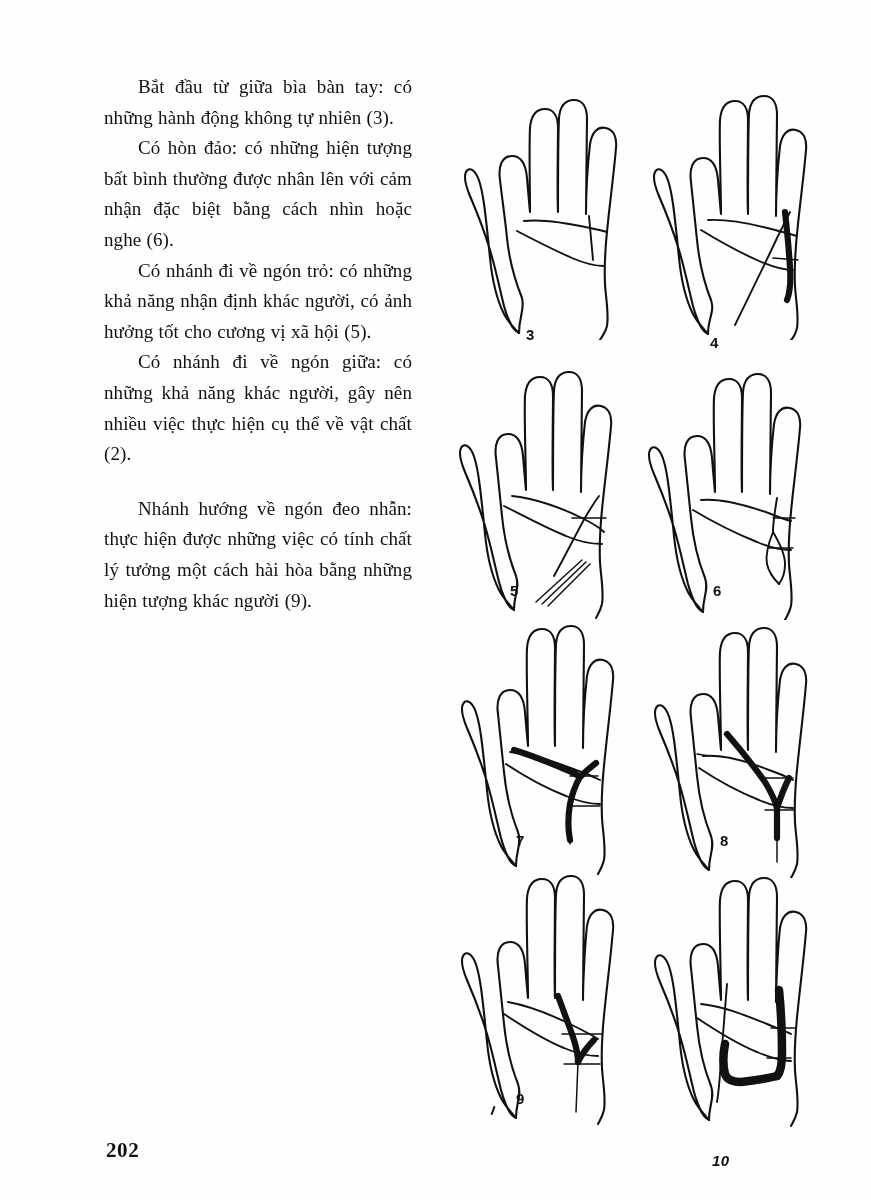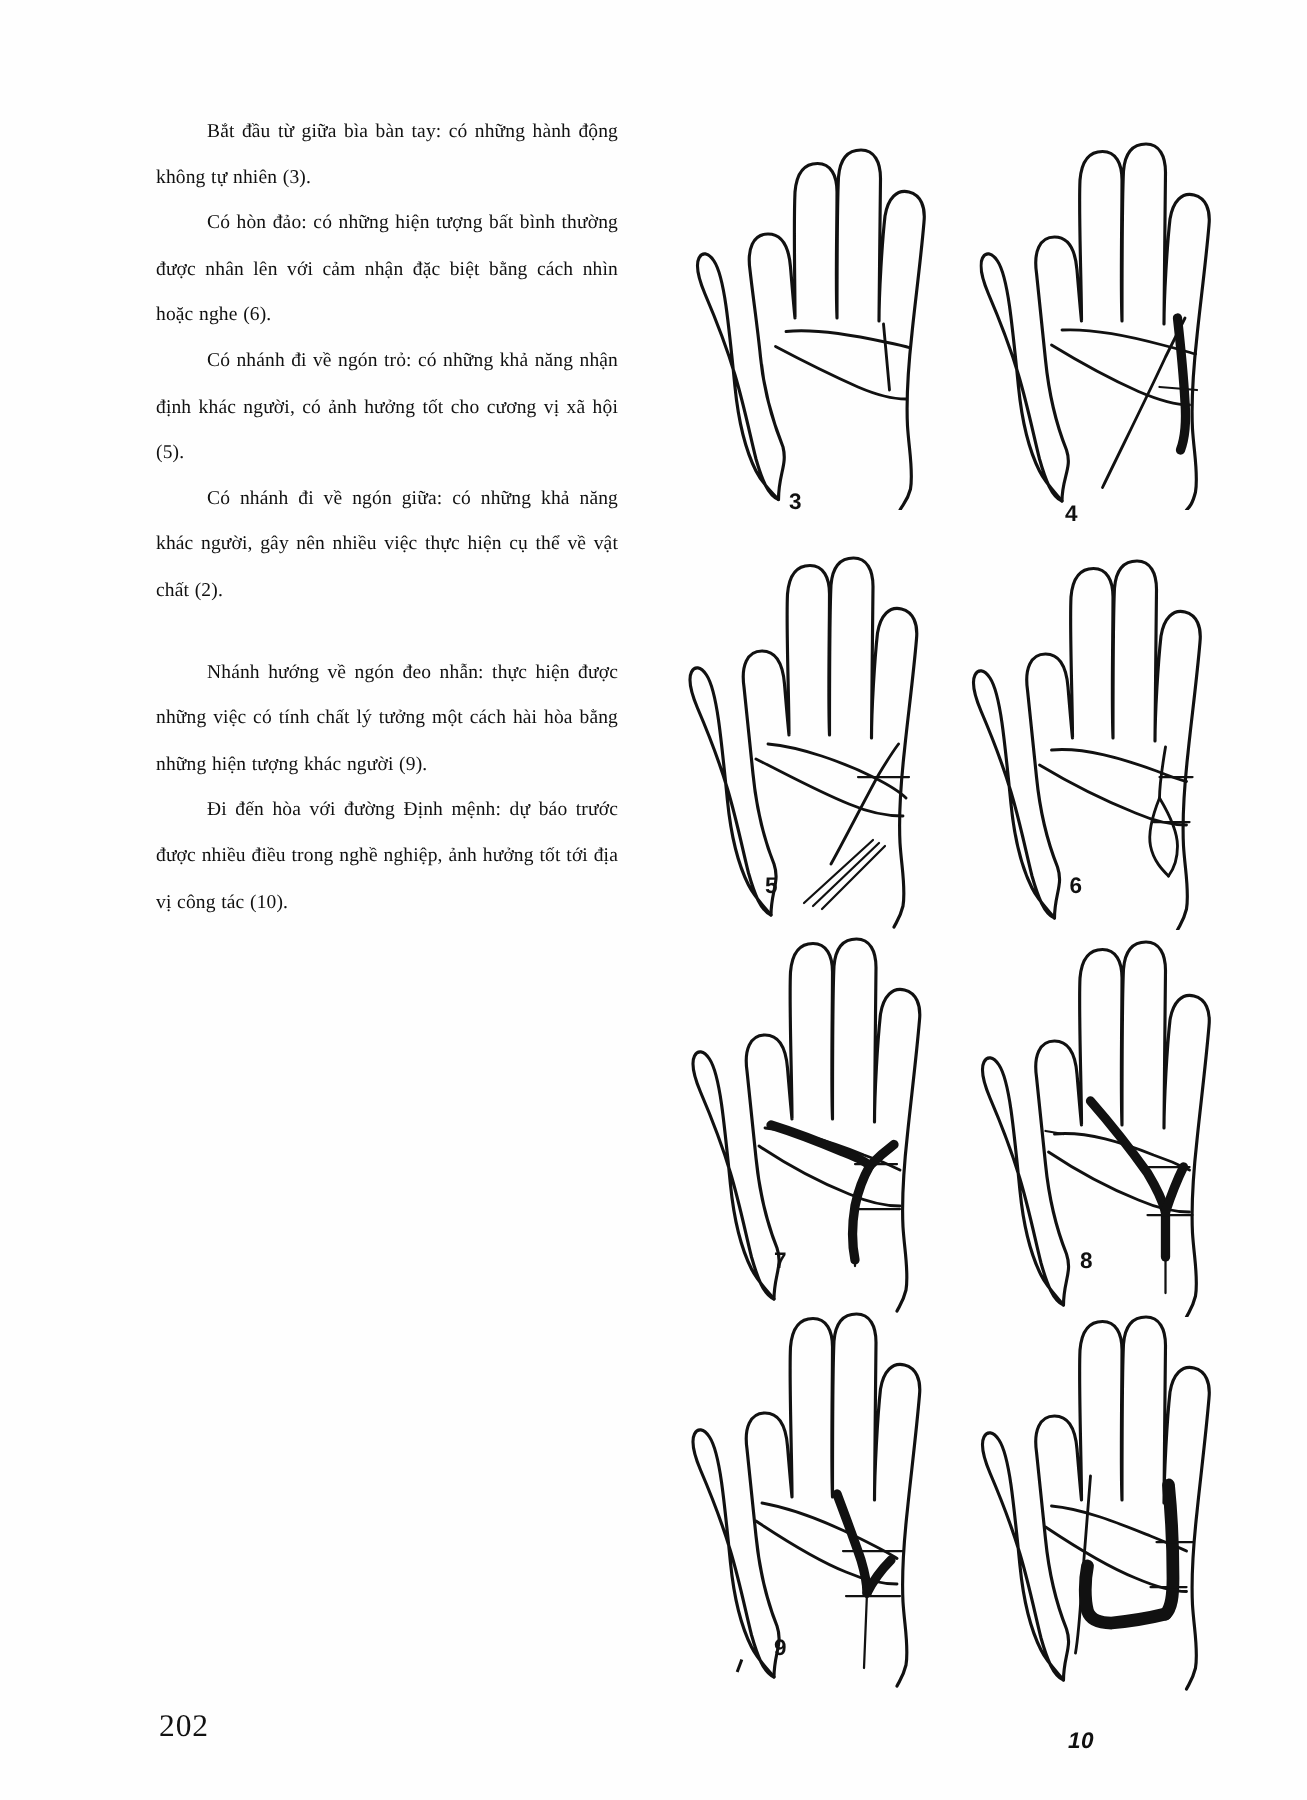--- a/index.html
+++ b/index.html
@@ -24,39 +24,39 @@
 
   
   .text-column {
     position: absolute;
     left: 104px;
     top: 72px;
     width: 308px;
   }
   .para {
     margin: 0 0 0px 0;
-    font-size: 13px;
+    font-size: 19px;
     line-height: 30.6px;
     text-align: justify;
     text-indent: 34px;
     letter-spacing: 0.1px;
     word-spacing: 0.4px;
     -webkit-font-smoothing: none;
   }
   .para.gap-before {
     margin-top: 24px;
   }
 
   
   .page-number {
     position: absolute;
     left: 106px;
     top: 1138px;
     font-size: 21px;
-    font-weight: normal;
+    font-weight: bold;
     letter-spacing: 0.6px;
   }
 
   
   .figure-column {
     position: absolute;
     left: 440px;
     top: 68px;
     width: 420px;
     height: 1060px;
@@ -118,21 +118,20 @@
 <body>
 
 <div class="page">
 
   <div class="text-column">
     <p class="para">Bắt đầu từ giữa bìa bàn tay: có những hành động không tự nhiên (3).</p>
     <p class="para">Có hòn đảo: có những hiện tượng bất bình thường được nhân lên với cảm nhận đặc biệt bằng cách nhìn hoặc nghe (6).</p>
     <p class="para">Có nhánh đi về ngón trỏ: có những khả năng nhận định khác người, có ảnh hưởng tốt cho cương vị xã hội (5).</p>
     <p class="para">Có nhánh đi về ngón giữa: có những khả năng khác người, gây nên nhiều việc thực hiện cụ thể về vật chất (2).</p>
     <p class="para gap-before">Nhánh hướng về ngón đeo nhẫn: thực hiện được những việc có tính chất lý tưởng một cách hài hòa bằng những hiện tượng khác người (9).</p>
-    <p class="para">Đi đến hòa với đường Định mệnh: dự báo trước được nhiều điều trong nghề nghiệp, ảnh hưởng tốt tới địa vị công tác (10).</p>
   </div>
 
   <div class="page-number">202</div>
 
   <div class="figure-column">
 
     <div class="fig fig-3">
       <svg viewBox="0 0 200 262" xmlns="http://www.w3.org/2000/svg">
         <path class="outline" d="M57 255 C57 238 63 232 60 220 C52 200 47 180 45 160
           C43 140 40 120 38 102 C36 88 40 78 50 78 C60 78 64 88 65 100

